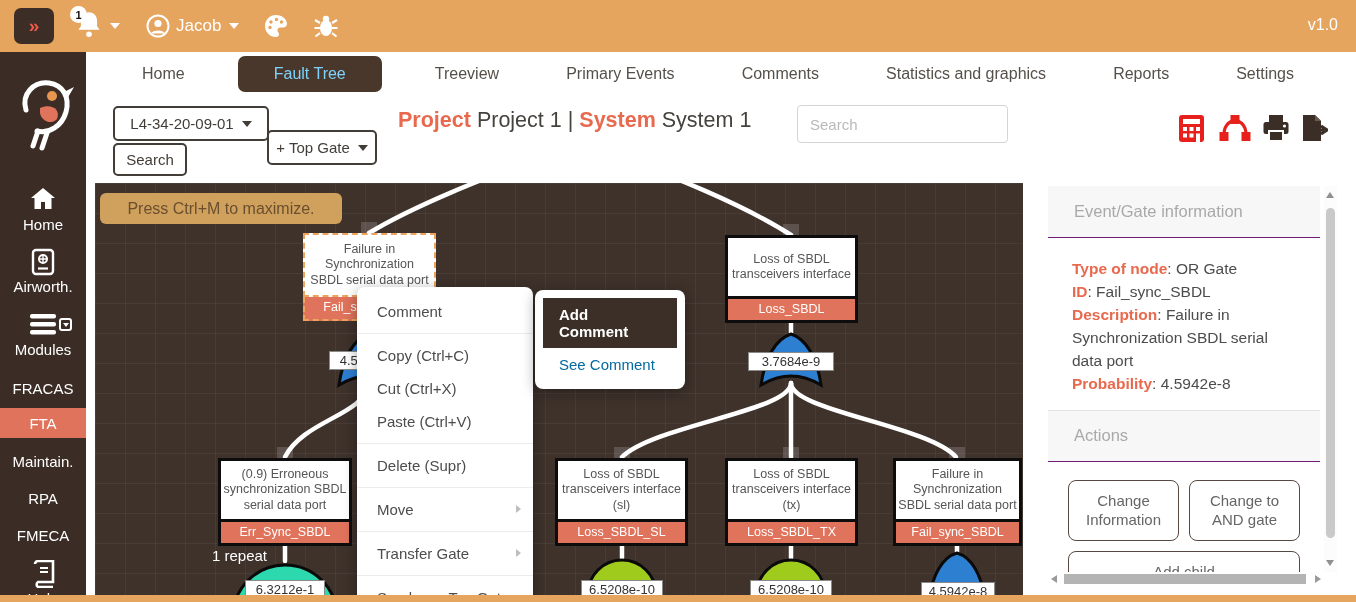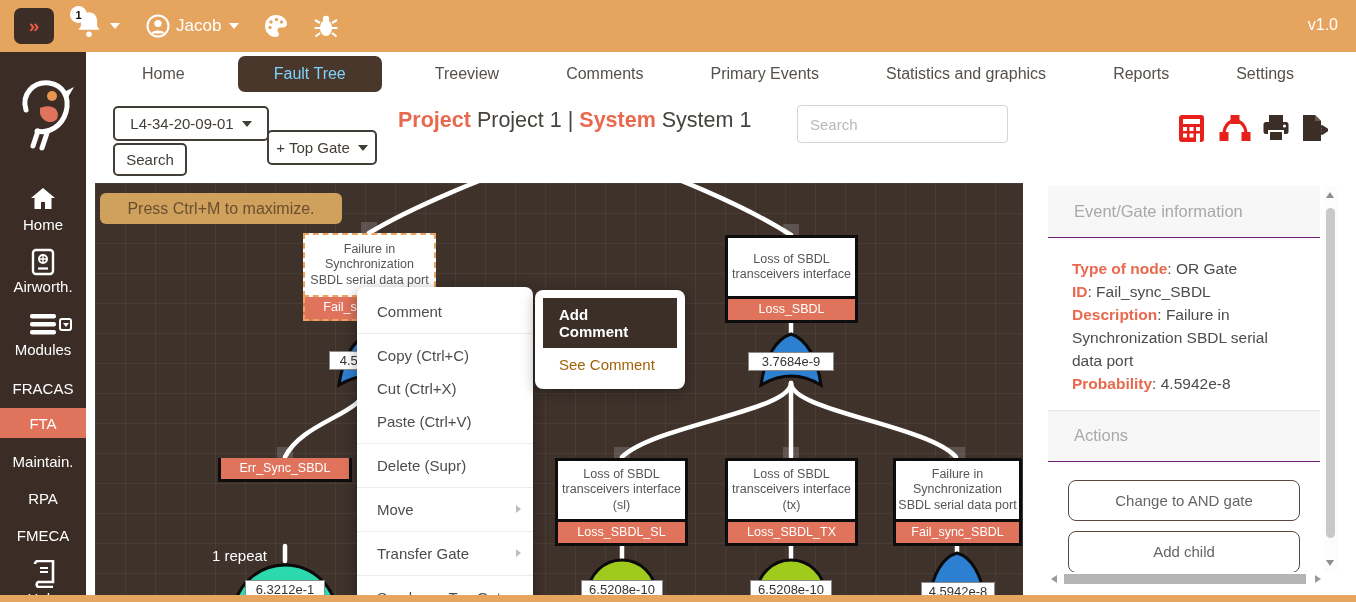--- a/index.html
+++ b/index.html
@@ -91,21 +91,21 @@
   
   .cmenu { position:absolute; left:262px; top:104px; width:176px; background:#fff;
     border-radius:8px; box-shadow:0 3px 14px rgba(0,0,0,0.35); padding:8px 0; z-index:10; }
   .cmenu-item { position:relative; padding:8px 20px; font-size:15px; color:#4c4c4c; }
   .cmenu-sep { height:1px; background:#ececec; margin:5px 0; }
   .sub-arrow { position:absolute; right:12px; top:12px; width:0; height:0;
     border-top:4px solid transparent; border-bottom:4px solid transparent;
     border-left:5px solid #bdbdbd; }
   .smenu { position:absolute; left:440px; top:107px; width:150px; background:#fff;
     border-radius:8px; box-shadow:0 3px 14px rgba(0,0,0,0.35); padding:8px 8px; z-index:11; }
-  .smenu-item { padding:8px 16px; font-size:15px; color:#a16207; }
+  .smenu-item { padding:8px 16px; font-size:15px; color:#0369a1; }
   .smenu-item.hl { background:#3c2f27; color:#fff; font-weight:600; }
 
   
   .panel { position:absolute; left:1048px; top:186px; width:272px; height:386px;
     background:#fff; overflow:hidden; z-index:5; }
   .p-header { height:52px; display:flex; align-items:center; padding-left:26px;
     color:#a9a9a9; font-size:16.5px; background:#f7f7f7; border-bottom:1px solid #701a75; }
   .p-body { padding:20px 24px 14px 24px; font-size:15.5px; color:#4c4c4c; line-height:1.48; }
   .p-label { color:#e8694d; font-weight:bold; }
   .btn-row { display:flex; gap:10px; }
@@ -222,22 +222,22 @@
         <path d="M9 8 h8 M9 12 h8" stroke="#fff" stroke-width="2"></path>
       </svg>
   </div>
   <div class="sb-item" style="top:538px;">Help</div>
 </div>
 
 <div class="tabs">
   <div class="tab">Home</div>
   <div class="tab active">Fault Tree</div>
   <div class="tab">Treeview</div>
+  <div class="tab">Primary Events</div>
   <div class="tab">Comments</div>
-  <div class="tab">Primary Events</div>
   <div class="tab">Statistics and graphics</div>
   <div class="tab">Reports</div>
   <div class="tab">Settings</div>
 </div>
 
 <div class="dd gate-dd">
   <span>L4-34-20-09-01</span>
     <span class="dd-caret"></span>
 </div>
 <div class="dd topgate-dd">
@@ -335,20 +335,21 @@
     <div class="node-id">Loss_SBDL</div>
   </div>
   <div class="gate" style="left:661px; top:148px;">
     <svg width="70" height="58" viewBox="0 0 70 58">
         <path d="M5 54 Q35 36 65 54 C61 26 50 8 35 3 C20 8 9 26 5 54 Z" fill="#2d7fd2" stroke="#0a0a0a" stroke-width="3"></path>
       </svg>
   </div>
   <div class="valbox" style="left:653px; top:169px; width:86px;">3.7684e-9</div>
 
   <div class="node" style="left:123px; top:275px; width:134px;">
+    <div class="node-desc">(0.9) Erroneous synchronization SBDL serial data port</div>
     <div class="node-id">Err_Sync_SBDL</div>
   </div>
   <div class="repeat">1 repeat</div>
   <div class="gate" style="left:134px; top:376px;">
     <svg width="112" height="112" viewBox="0 0 112 112">
         <circle cx="56" cy="58" r="52" fill="#2cd8ad" stroke="#0a0a0a" stroke-width="3"></circle>
       </svg>
   </div>
   <div class="valbox" style="left:150px; top:397px; width:80px;">6.3212e-1</div>
 
@@ -411,20 +412,21 @@
   <div class="p-header">Event/Gate information</div>
   <div class="p-body">
     <div><span class="p-label">Type of node</span><span>: OR Gate</span></div>
     <div><span class="p-label">ID</span><span>: Fail_sync_SBDL</span></div>
     <div><span class="p-label">Description</span><span>: Failure in Synchronization SBDL serial data port</span></div>
     <div><span class="p-label">Probability</span><span>: 4.5942e-8</span></div>
   </div>
   <div class="p-header" style="border-top:1px solid #e4e4e4;">Actions</div>
   <div class="p-body" style="padding:18px 20px;">
     <div class="btn-row">
+      <div class="pbtn">Change Information</div>
       <div class="pbtn">Change to AND gate</div>
     </div>
     <div class="pbtn-full">Add child</div>
   </div>
 </div>
 
 <div class="vscroll">
   <span class="tri-up"></span>
   <div class="vthumb"></div>
   <span class="tri-down"></span>

